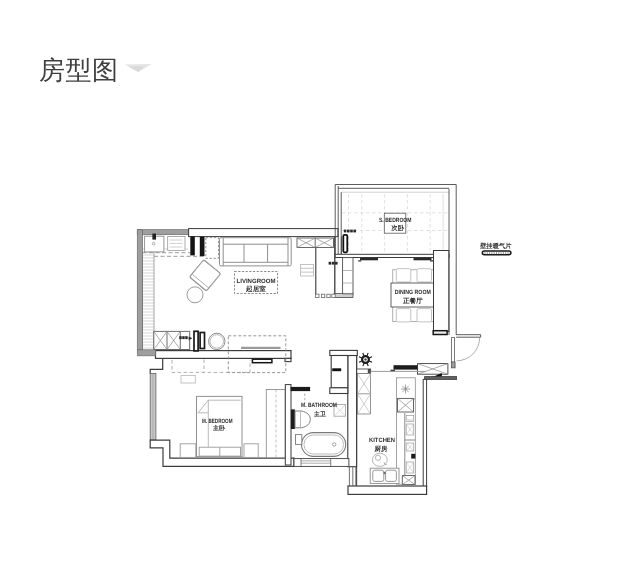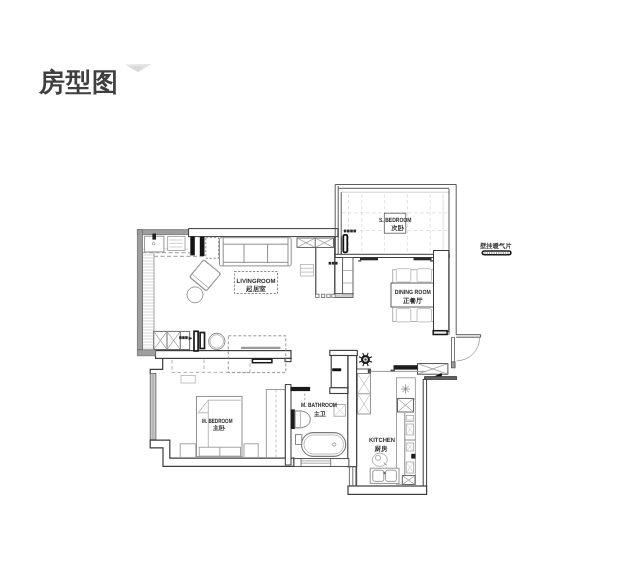--- a/index.html
+++ b/index.html
@@ -5,21 +5,21 @@
   html,body{margin:0;padding:0;background:#ffffff;}
   .page{position:relative;width:640px;height:568px;background:#fff;overflow:hidden;
         font-family:"Liberation Sans", sans-serif;filter:grayscale(1);}
   svg{position:absolute;left:0;top:0;}
   text{font-family:"Liberation Sans", sans-serif;-webkit-font-smoothing:antialiased;}
 </style>
 </head>
 <body>
 <div class="page">
 
-<div style="position:absolute;left:39px;top:65px;font-size:26px;font-weight:bold;color:#3f3f3f;letter-spacing:0.5px;">房型图</div>
+<div style="position:absolute;left:39px;top:53px;font-size:26px;font-weight:normal;color:#3f3f3f;letter-spacing:0.5px;">房型图</div>
 
 <svg width="640" height="568" viewBox="0 0 640 568" text-rendering="geometricPrecision" shape-rendering="geometricPrecision">
   <g>
     <polygon points="124.8,64.6 151.6,63.9 138.4,71.9" fill="#e2e4e6"></polygon>
     <polygon points="128,66.5 144,66.2 138.4,71.9" fill="#d7dadc"></polygon>
   </g>
 
   <g stroke="#b8b8b8" stroke-width="0.6">
     <line x1="142.5" y1="252" x2="154" y2="252"></line>
     <line x1="142.5" y1="255" x2="154" y2="255"></line>

